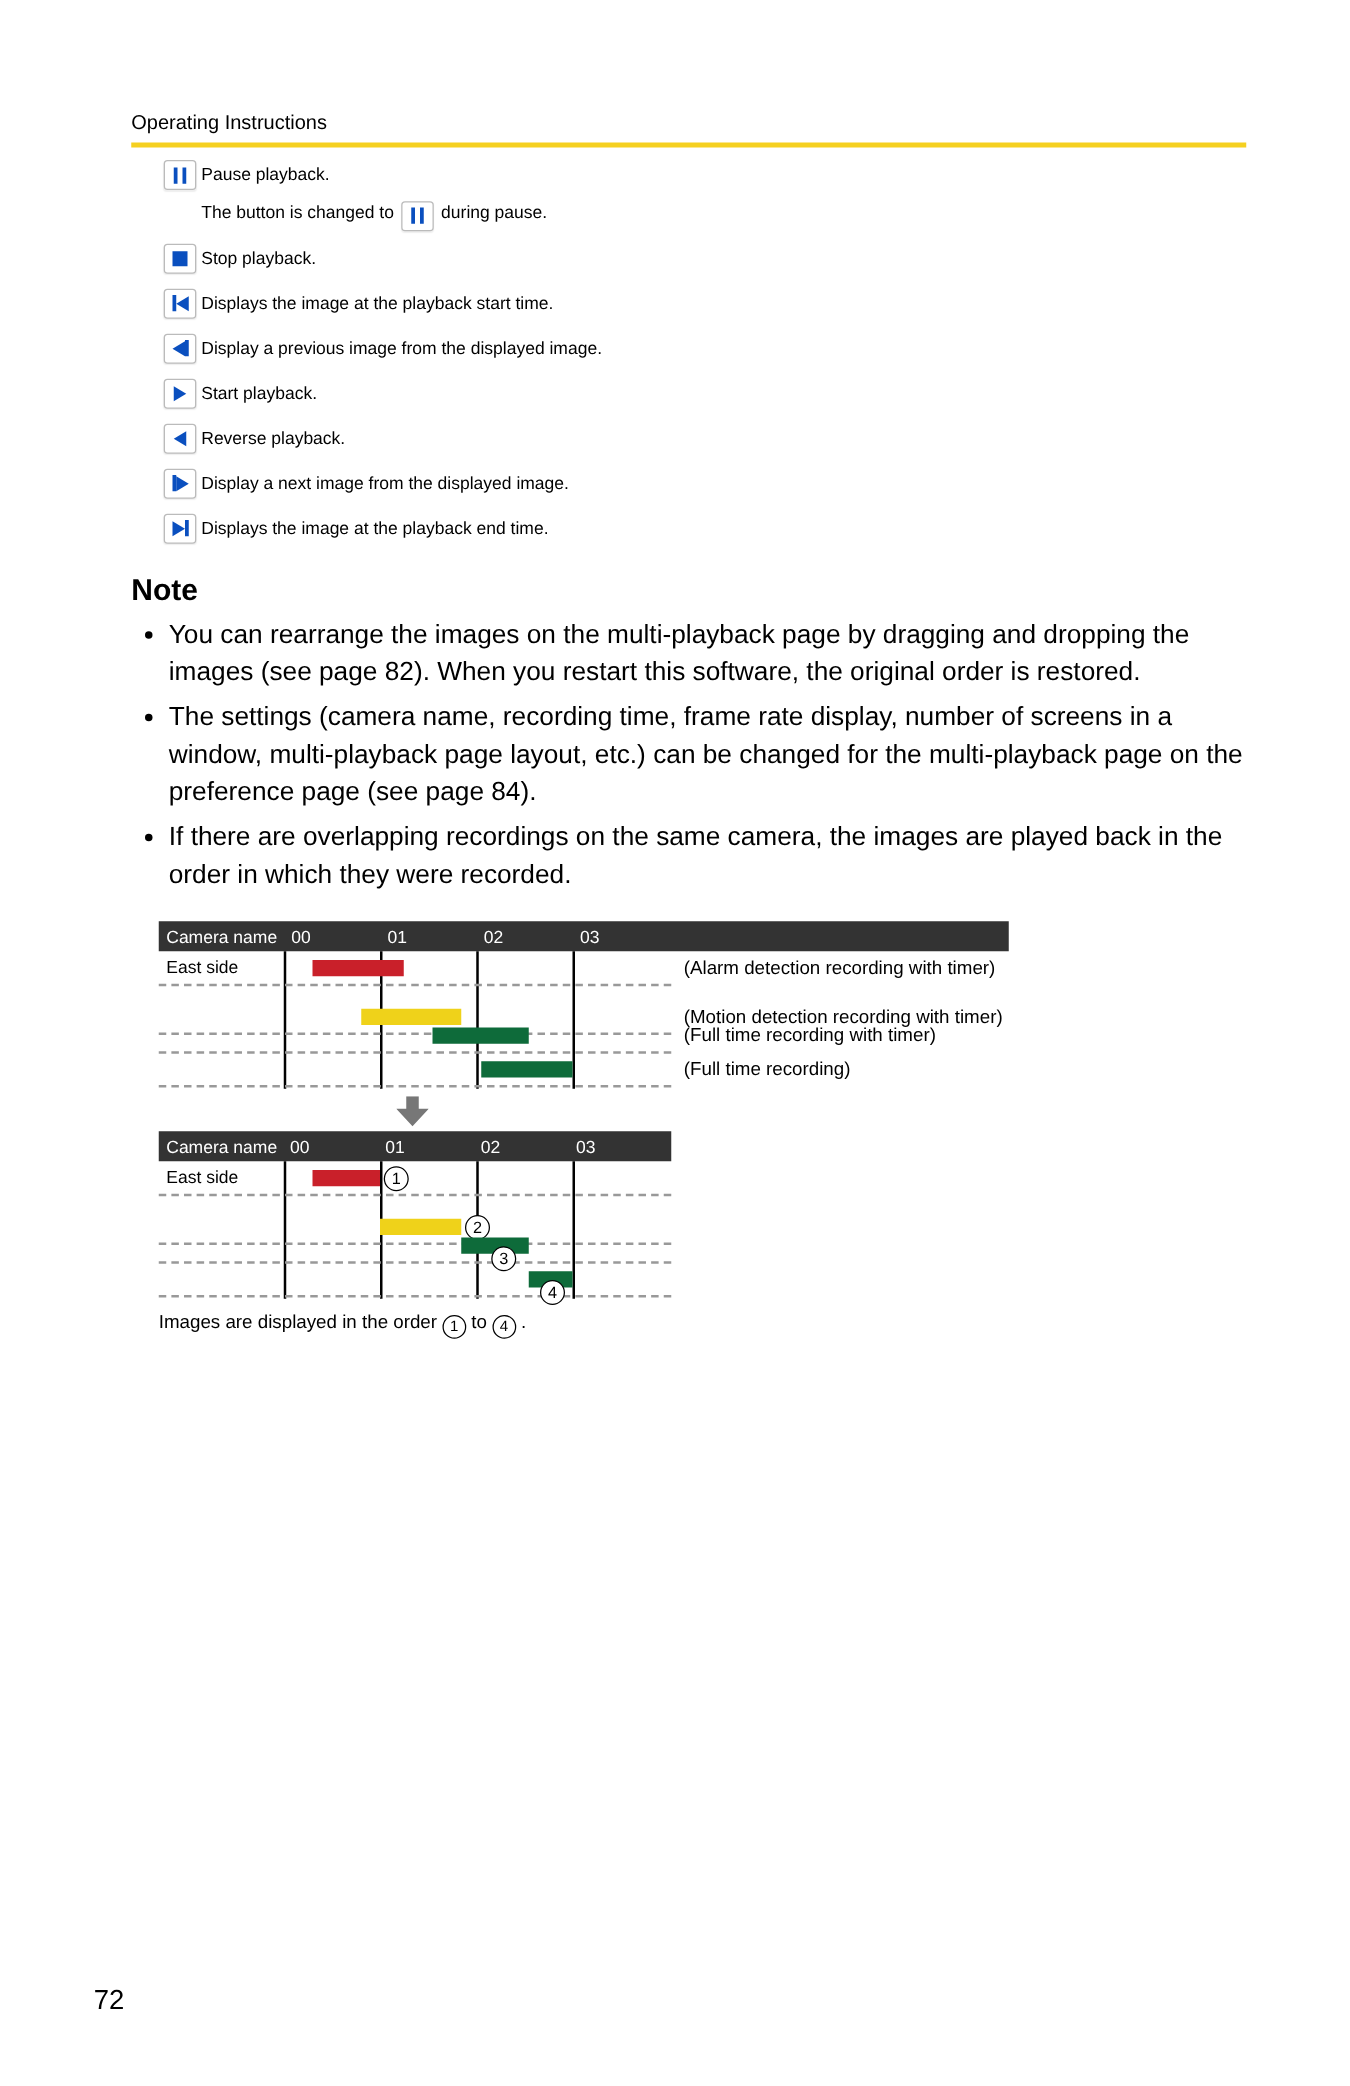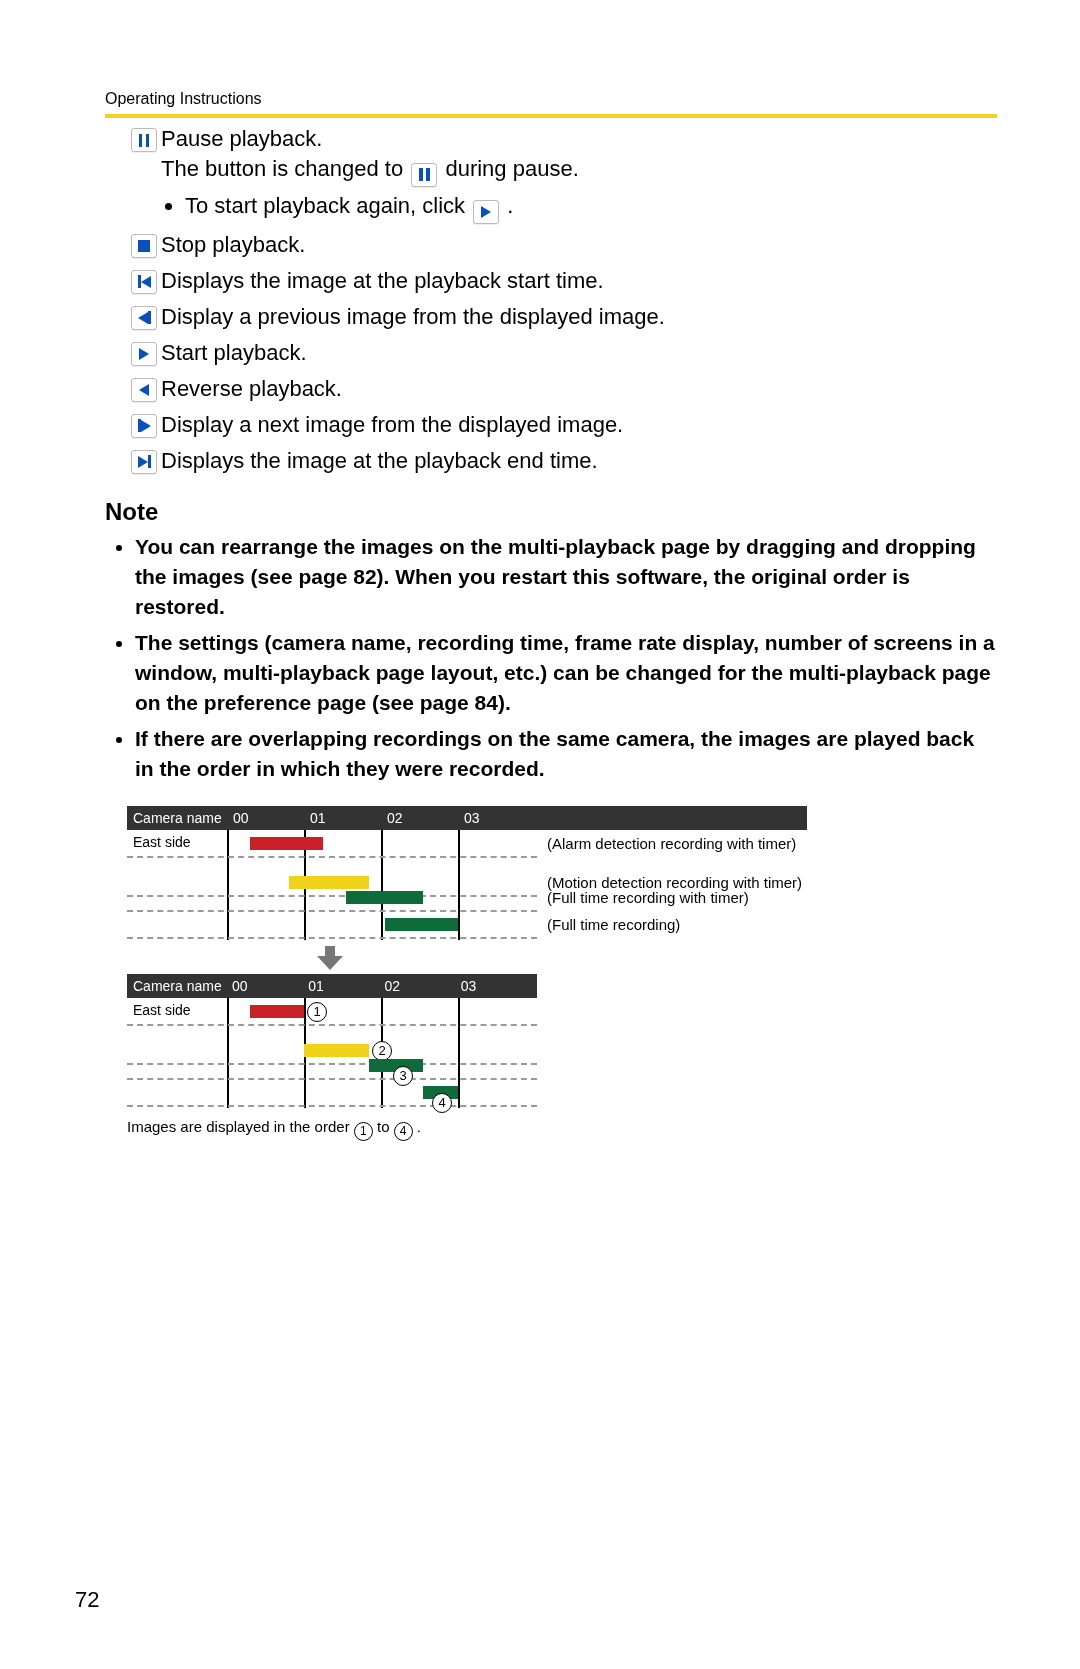--- a/index.html
+++ b/index.html
@@ -24,21 +24,21 @@
   .section-title {
     font-size:22px;
     font-weight:bold;
     margin:22px 0 14px 0;
   }
   .icon-list { margin-left:22px; }
   .icon-row {
     display:flex;
     align-items:flex-start;
     margin:6px 0;
-    font-size:22px;
+    font-size:14px;
     line-height:30px;
   }
   .icon-cell {
     width:34px;
     flex:0 0 34px;
     display:flex;
     align-items:flex-start;
     justify-content:center;
     padding-top:4px;
   }
@@ -54,21 +54,21 @@
     font-weight:bold;
     margin:22px 0 6px 0;
   }
   .note-list {
     list-style:disc;
     margin:0 0 0 30px;
     padding:0;
     font-size:21px;
     line-height:30px;
   }
-  .note-list li { margin:6px 0;font-weight:bold; }
+  .note-list li { margin:6px 0; }
   .page-num {
     position:absolute;
     left:75px;
     bottom:56px;
     font-size:22px;
   }
   
   .pill {
     width:24px;height:22px;
     border:1px solid #bbb;
@@ -148,29 +148,20 @@
         <div>Pause playback.</div>
         <div>
           <span>The button is changed to </span>
           <span class="pill inline-icon">
               <span class="bar"></span>
               <span class="gap"></span>
               <span class="bar"></span>
             </span>
           <span> during pause.</span>
         </div>
-        <ul class="sub-bullet">
-          <li>
-            <span>To start playback again, click </span>
-            <span class="pill inline-icon">
-                <span class="tri-r"></span>
-              </span>
-            <span> .</span>
-          </li>
-        </ul>
       </div>
     </div>
 
     <div class="icon-row">
       <div class="icon-cell">
           <span class="pill">
             <span class="stop"></span>
           </span>
         </div>
       <div class="desc-cell">Stop playback.</div>

